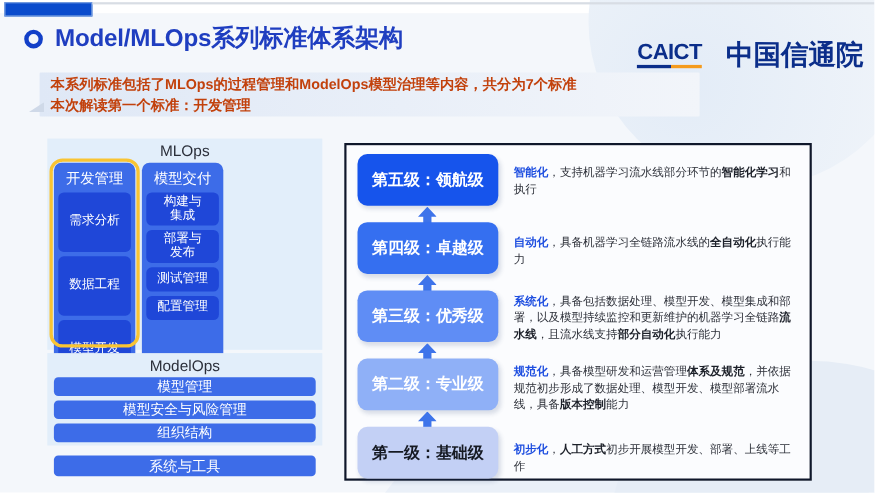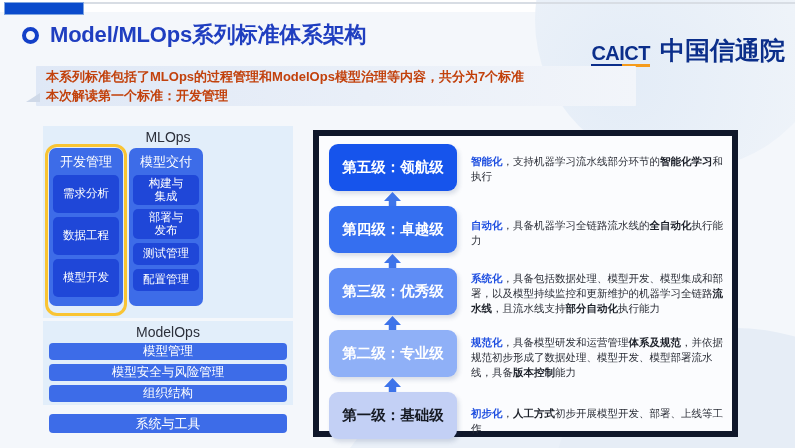--- a/index.html
+++ b/index.html
@@ -83,22 +83,22 @@
     color: #1f3ec0;
     letter-spacing: -0.2px;
     white-space: nowrap;
   }
 
   
   .logo {
     position: absolute;
     right: 10px; top: 22px;
     display: flex;
-    align-items: flex-end;
-    gap: 10px;
+    align-items: flex-start;
+    gap: 22px;
   }
   .logo-caict {
     position: relative;
     font-size: 20px;
     font-weight: bold;
     color: #0b2e8a;
     letter-spacing: -0.5px;
     line-height: 1;
     padding-bottom: 4px;
   }
@@ -202,21 +202,21 @@
     background: #1f47d8;
     border-radius: 5px;
     color: #ffffff;
     font-size: 11.5px;
     text-align: center;
     margin-bottom: 4px;
     padding: 3px 0;
     line-height: 1.15;
     box-sizing: border-box;
   }
-  .cell.tall { height: 38px; display: flex; align-items: center; justify-content: center; }
+  .cell.tall { height: 54px; display: flex; align-items: center; justify-content: center; }
   .cell.two-line { height: 30px; display: flex; align-items: center; justify-content: center; }
   .cell.one-line { height: 22px; display: flex; align-items: center; justify-content: center; }
 
   .wide-rows {
     position: absolute;
     left: 6px; top: 22px;
     width: 238px;
   }
   .wide-row {
     height: 17px;
@@ -240,21 +240,21 @@
     font-size: 13px;
     text-align: center;
   }
 
   
   .right-panel {
     position: absolute;
     left: 313px; top: 130px;
     width: 425px; height: 307px;
     background: #fbfcfe;
-    border: 6px solid #0f172a;
+    border: 2px solid #0f172a;
     box-sizing: border-box;
   }
   .level-row {
     position: absolute;
     left: 0;
     width: 425px;
     height: 47px;
   }
   .level-chip {
     position: absolute;

